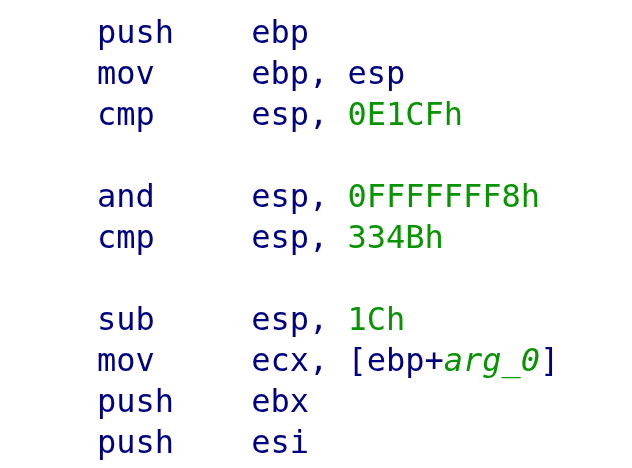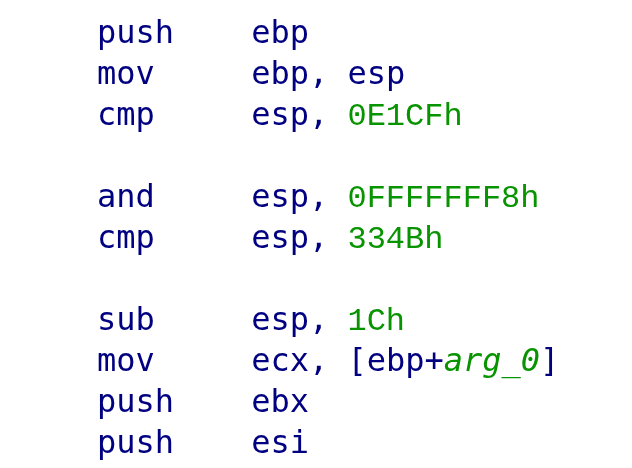--- a/index.html
+++ b/index.html
@@ -20,19 +20,19 @@
     line-height: 41px;
     white-space: pre;
     color: var(--code-color, #000080);
     -webkit-font-smoothing: antialiased;
   }
   .line { height: 41px; }
   .mnemonic {
     display: inline-block;
     vertical-align: top;
   }
-  .tok-number { color: var(--number-color, #089400); font-family: Liberation Mono, monospace; }
+  .tok-number { color: var(--number-color, #089400); }
   .tok-stack_variable { color: var(--stackvar-color, #089400); font-style: italic; }
 </style>
 </head>
 <body style="background: rgb(255, 255, 255);">
 
 <div class="listing"><div class="line"><span class="mnemonic" style="width: 8ch;">push</span><span class="tok tok-code">ebp</span></div><div class="line"><span class="mnemonic" style="width: 8ch;">mov</span><span class="tok tok-code">ebp, esp</span></div><div class="line"><span class="mnemonic" style="width: 8ch;">cmp</span><span class="tok tok-code">esp, </span><span class="tok tok-number">0E1CFh</span></div><div class="line">&nbsp;</div><div class="line"><span class="mnemonic" style="width: 8ch;">and</span><span class="tok tok-code">esp, </span><span class="tok tok-number">0FFFFFFF8h</span></div><div class="line"><span class="mnemonic" style="width: 8ch;">cmp</span><span class="tok tok-code">esp, </span><span class="tok tok-number">334Bh</span></div><div class="line">&nbsp;</div><div class="line"><span class="mnemonic" style="width: 8ch;">sub</span><span class="tok tok-code">esp, </span><span class="tok tok-number">1Ch</span></div><div class="line"><span class="mnemonic" style="width: 8ch;">mov</span><span class="tok tok-code">ecx, [ebp+</span><span class="tok tok-stack_variable">arg_0</span><span class="tok tok-code">]</span></div><div class="line"><span class="mnemonic" style="width: 8ch;">push</span><span class="tok tok-code">ebx</span></div><div class="line"><span class="mnemonic" style="width: 8ch;">push</span><span class="tok tok-code">esi</span></div></div>
 
 </body></html>

